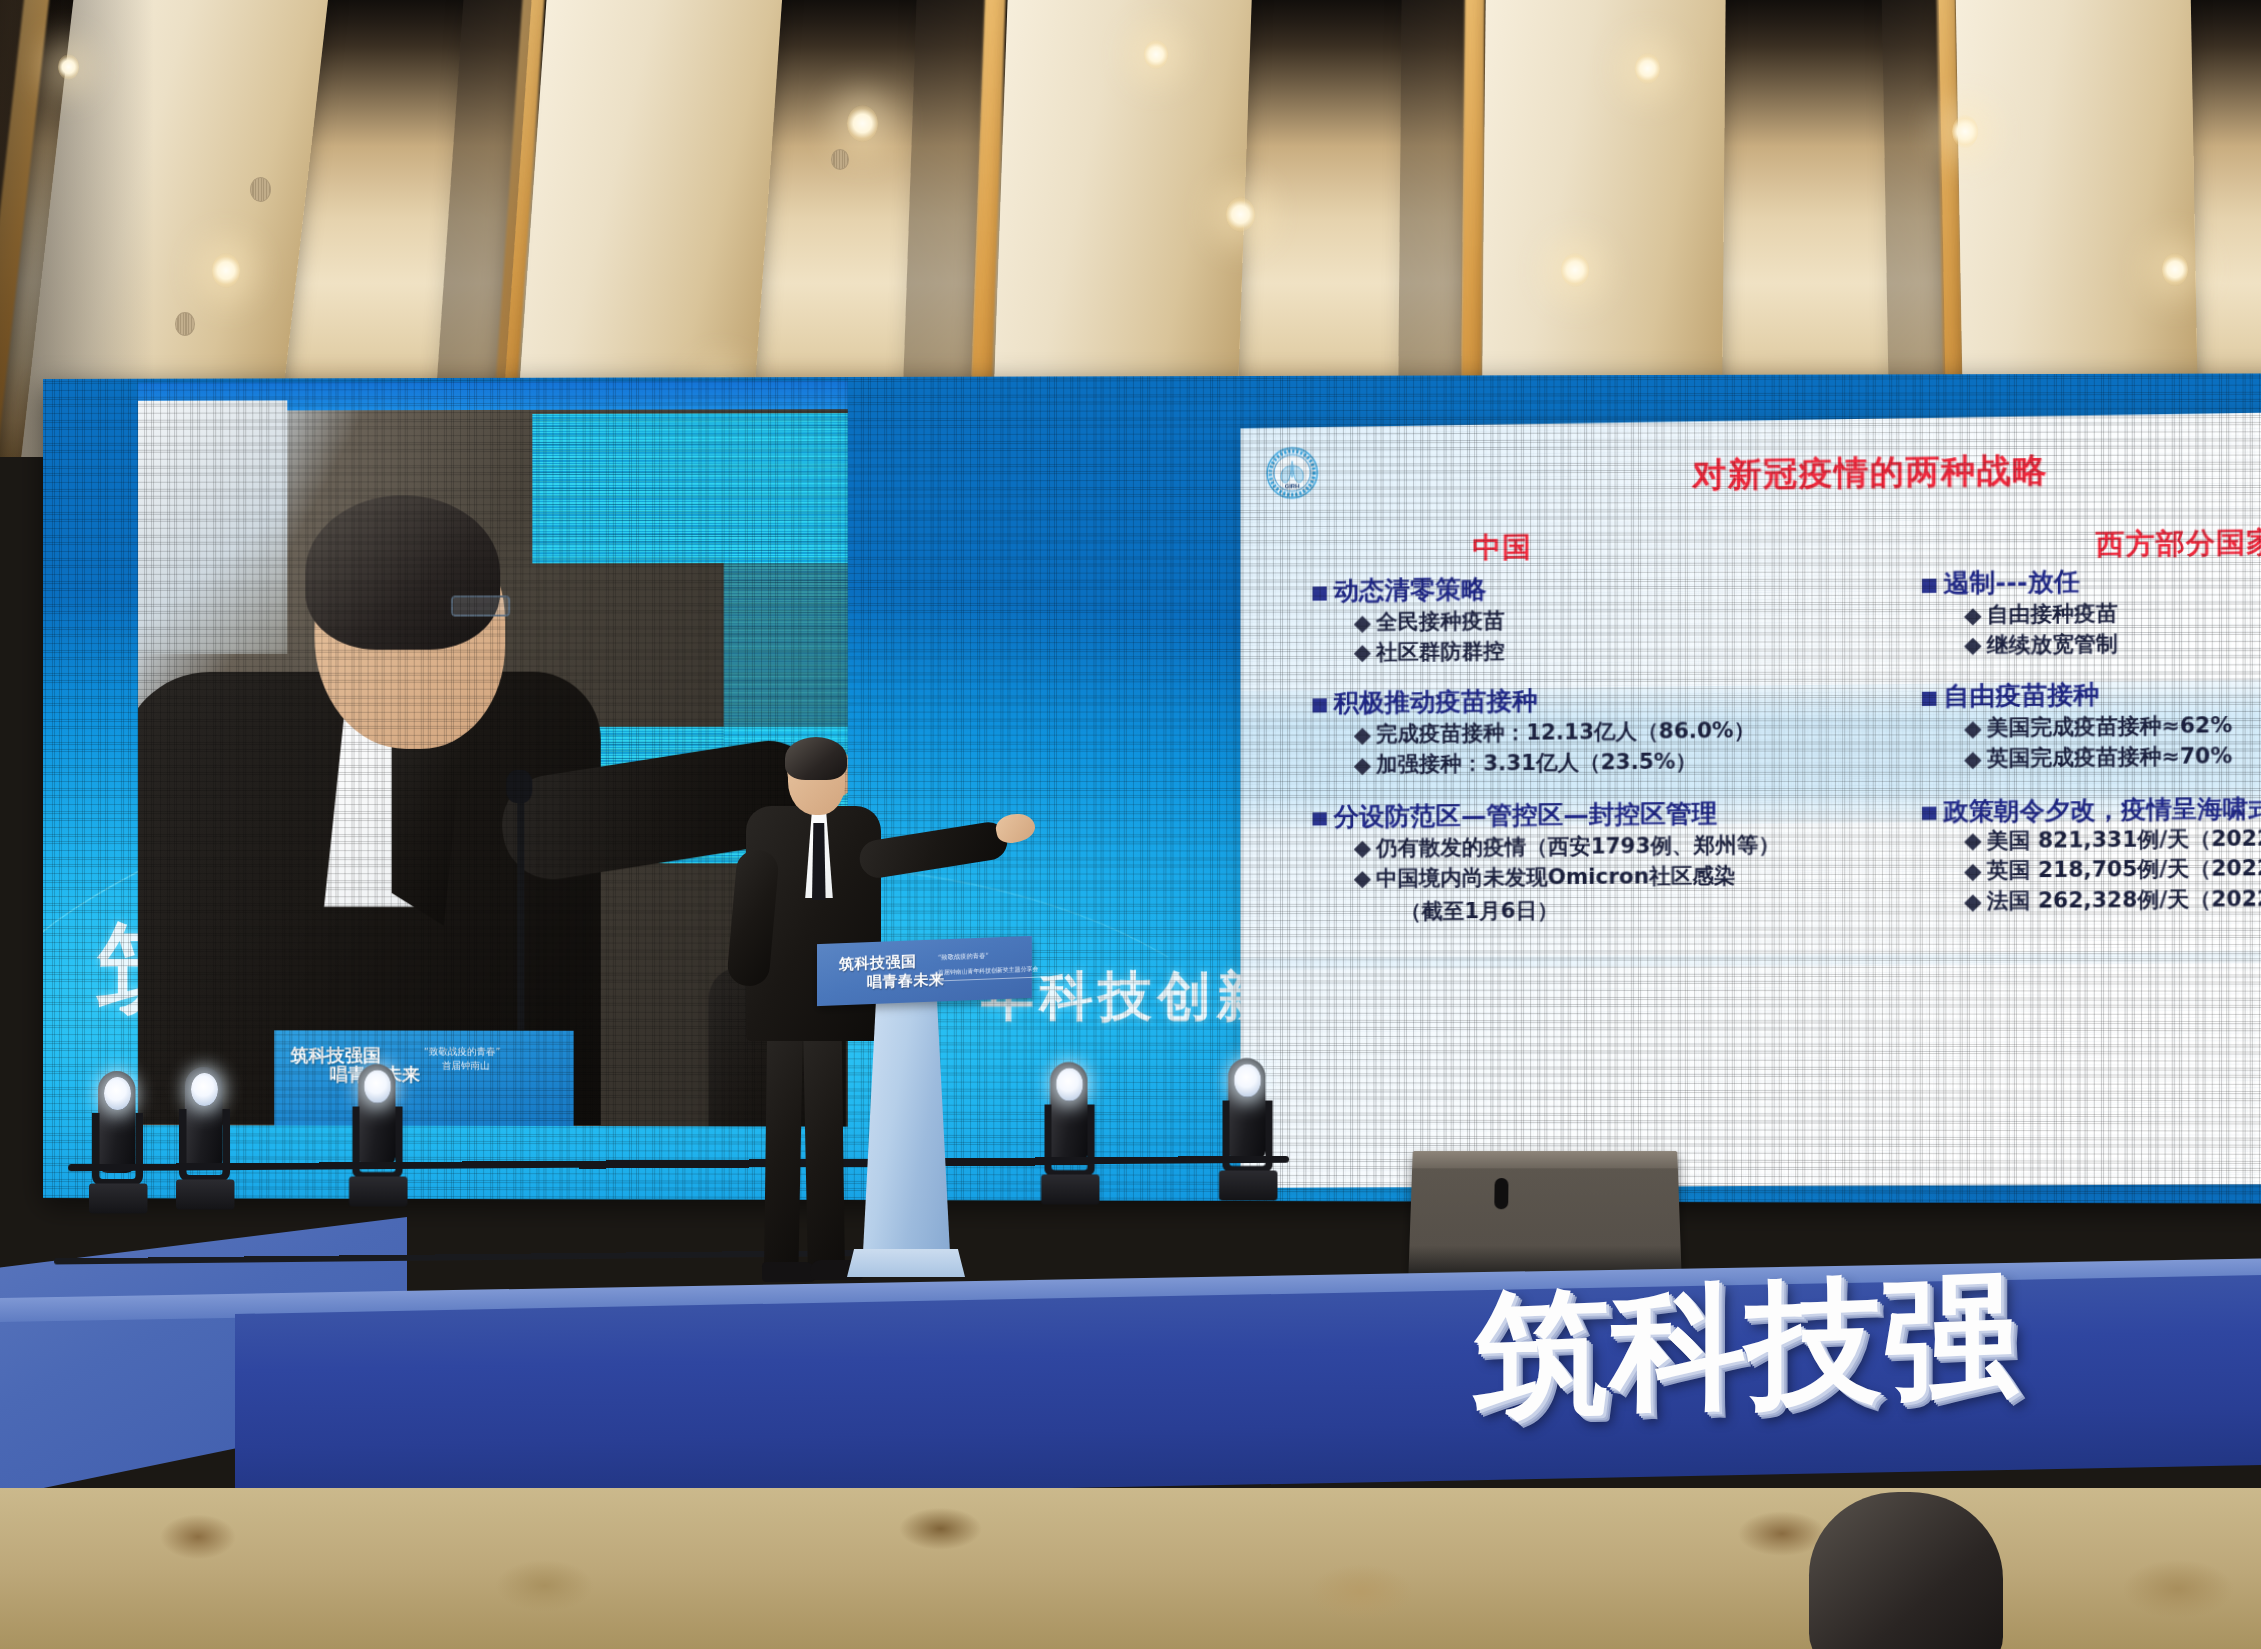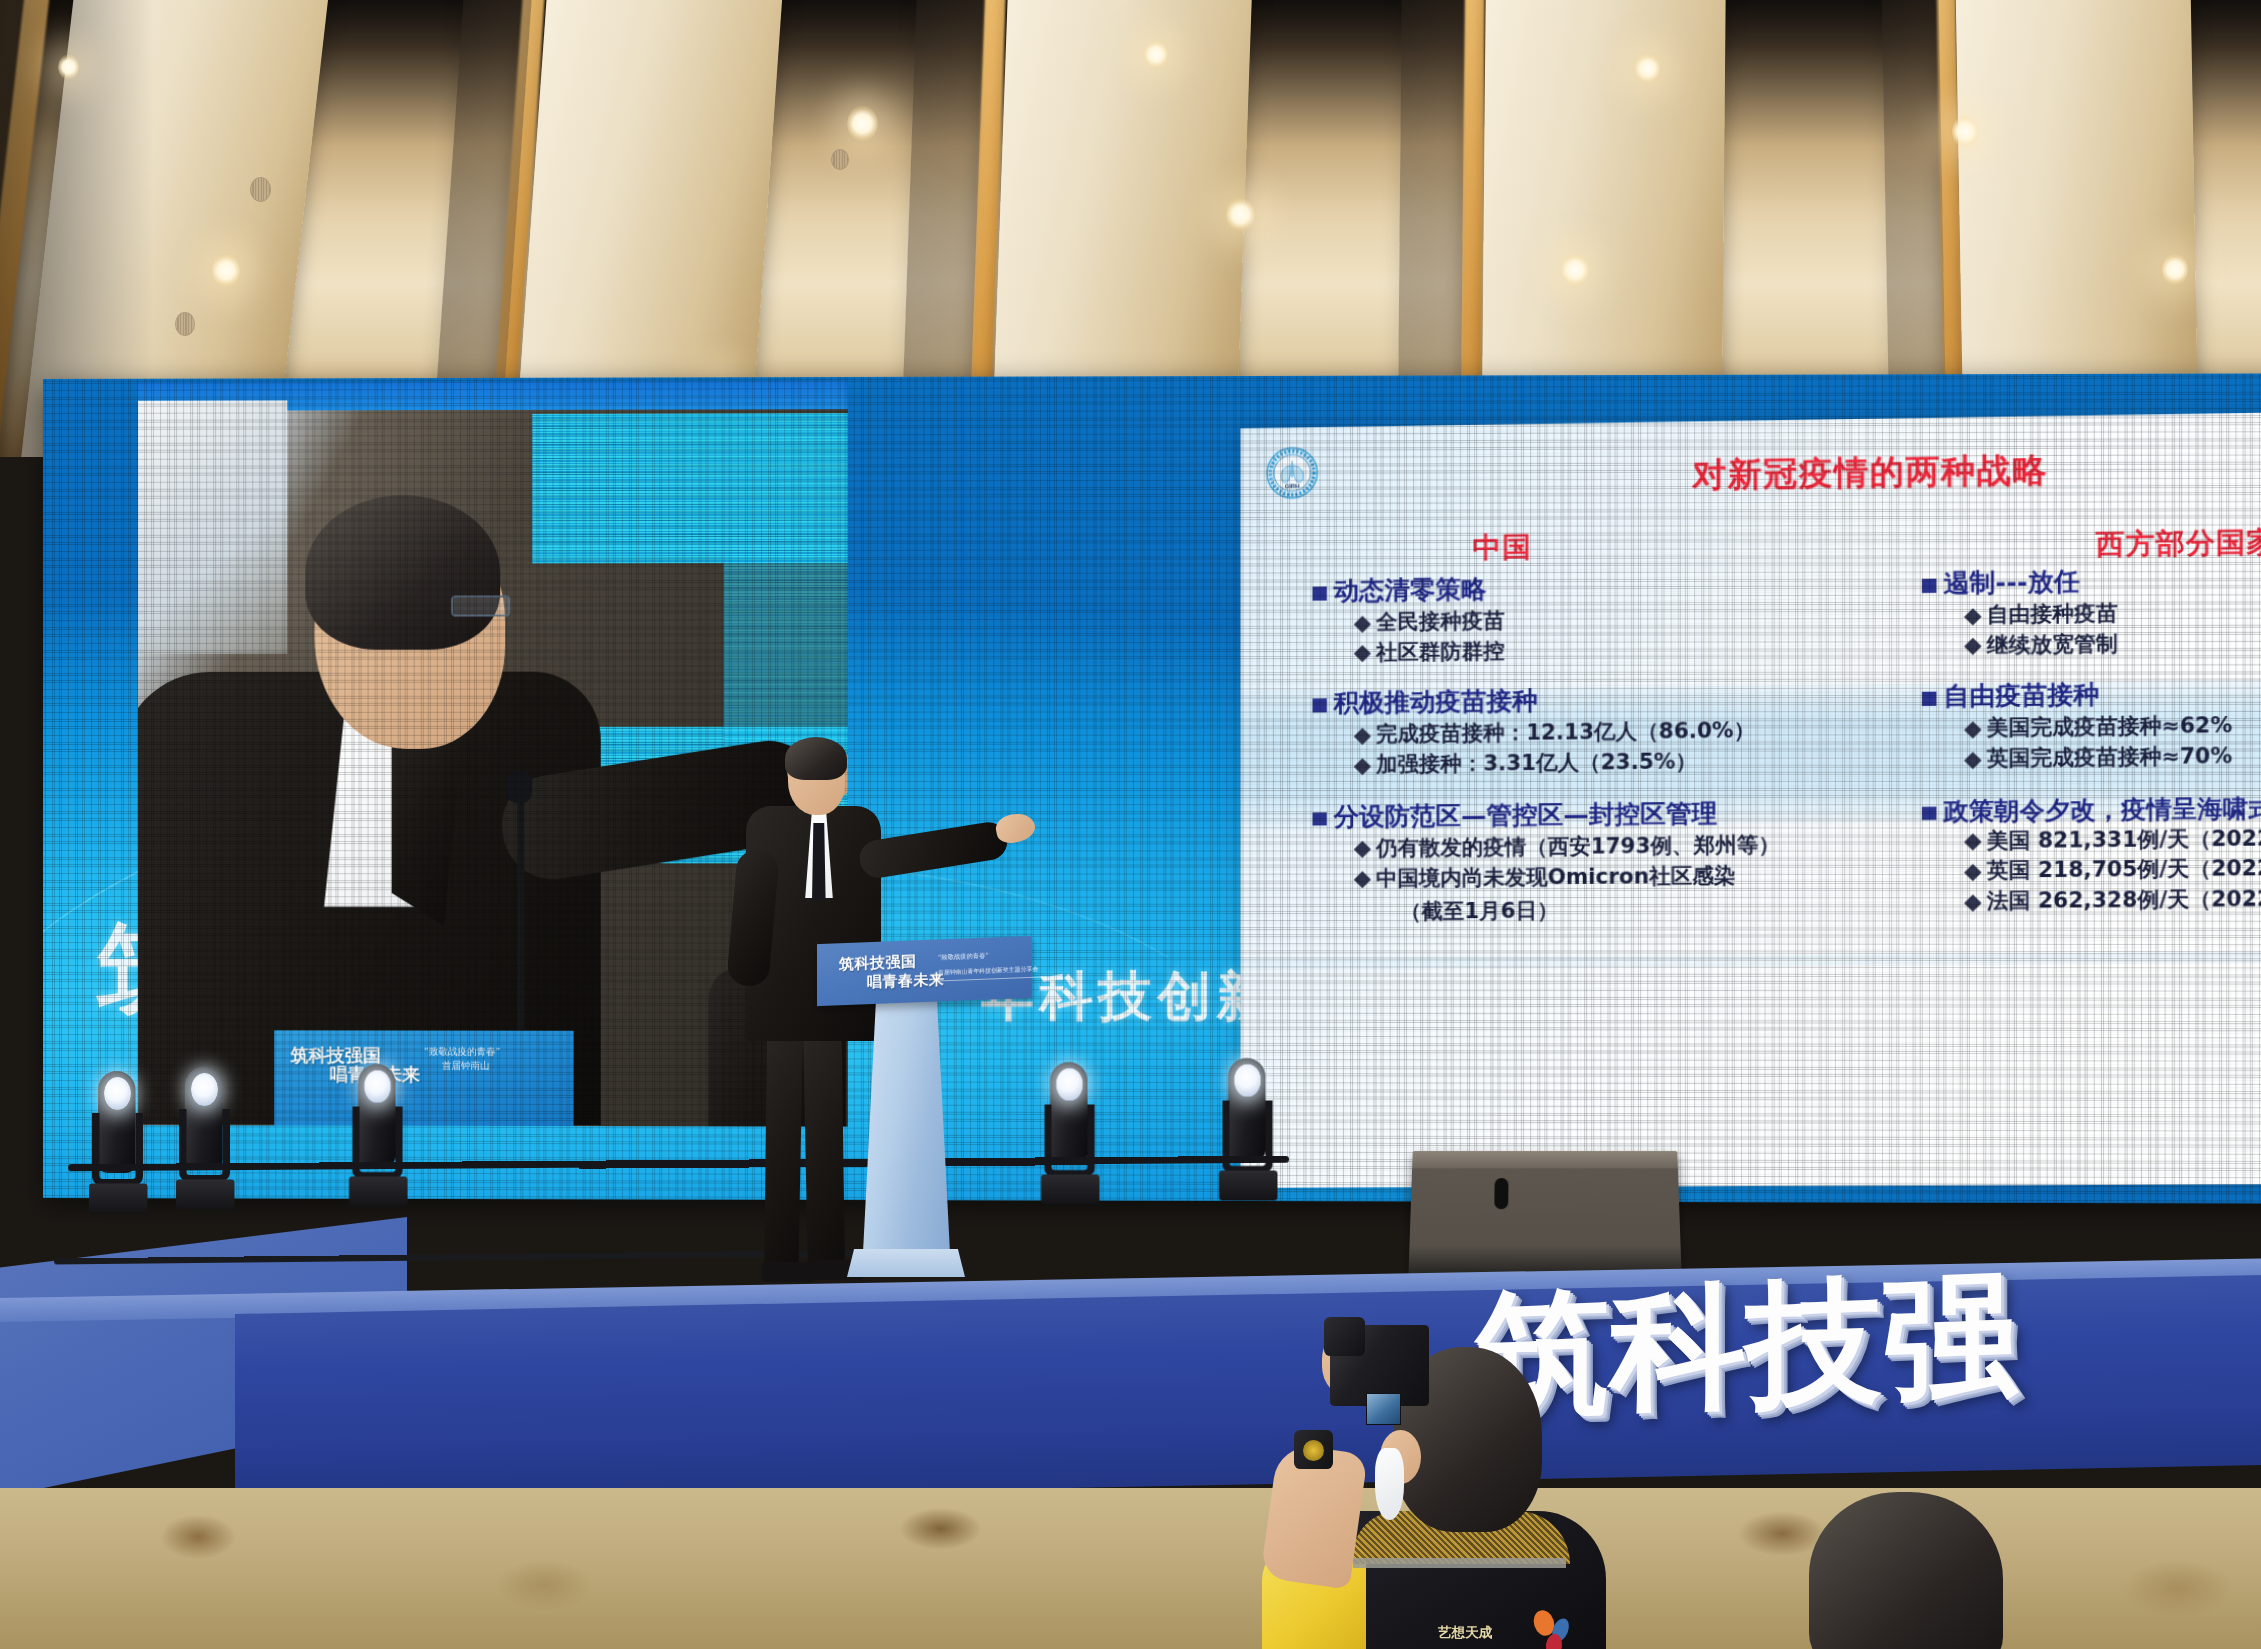--- a/index.html
+++ b/index.html
@@ -603,55 +603,19 @@
     </div>
   </div>
 
   <div class="stage-edge"></div>
   <div class="stage-skirt">
     <div class="bigchar" style="left:1239px;top:-8.1px;">筑科技强</div>
   </div>
 
   <div class="carpet"></div>
 
-  <div class="fg-person" style="left:1217px;top:1312px;width:452px;height:338px;">
-
-    <div style="position:absolute;left:72px;top:199px;width:317px;height:145px;
-                background:linear-gradient(150deg,#23232a 0%,#16161b 55%,#0d0d11 100%);
-                border-radius:54px 68px 0 0;"></div>
-
-    <div style="position:absolute;left:45px;top:232px;width:104px;height:107px;
-                background:linear-gradient(140deg,#f6e05a,#ecc92e 60%,#d8b21d 100%);
-                border-radius:36px 18px 0 0;"></div>
-
-    <div style="position:absolute;left:136px;top:199px;width:217px;height:53px;
-                background:repeating-linear-gradient(45deg,#c9a23a 0 2.3px,#6a5420 2.3px 4.5px);
-                border-radius:50px 59px 0 0;opacity:.92;"></div>
-    <div style="position:absolute;left:136px;top:246px;width:213px;height:10px;background:#9b9b95;opacity:.85;"></div>
-
-    <div class="hair" style="position:absolute;left:176px;top:35px;width:149px;height:185px;border-radius:46% 48% 38% 40%;"></div>
-    <div class="skin" style="position:absolute;left:163px;top:118px;width:41px;height:54px;border-radius:50%;"></div>
-    <div class="mask" style="left:158px;top:136px;width:29px;height:72px;"></div>
-
-    <div class="skin" style="position:absolute;left:52px;top:136px;width:90px;height:136px;border-radius:36px 22.6px 13.6px 27px;transform:rotate(8deg);"></div>
-    <div class="watch" style="left:77px;top:118px;width:39px;height:39px;border-radius:6.3px;"></div>
-    <div style="position:absolute;left:86px;top:128px;width:21px;height:21px;border-radius:50%;
-                background:radial-gradient(circle,#e7c13a,#8a6d14);"></div>
-    <div class="skin" style="position:absolute;left:105px;top:13.6px;width:68px;height:72px;border-radius:46% 50% 40% 44%;"></div>
-
-    <div class="camera-body" style="left:113px;top:12.7px;width:99px;height:81px;"></div>
-    <div style="position:absolute;left:107px;top:5.4px;width:41px;height:39px;border-radius:6.3px;
-                background:linear-gradient(130deg,#2c2c31,#111115);"></div>
-    <div style="position:absolute;left:149px;top:81px;width:35px;height:32px;
-                background:linear-gradient(140deg,#8fb6d6,#3e6f9e 55%,#1f4a74 100%);border:1.4px solid #121216;"></div>
-
-    <div class="vest-logo" style="left:221px;top:312px;">艺想天成</div>
-    <div style="position:absolute;left:317px;top:298px;width:20px;height:26px;border-radius:50%;background:#e8762c;transform:rotate(-18deg);"></div>
-    <div style="position:absolute;left:336px;top:306px;width:15.4px;height:24.4px;border-radius:50%;background:#3a6fb0;transform:rotate(22deg);"></div>
-    <div style="position:absolute;left:329px;top:322px;width:16.3px;height:22.6px;border-radius:50%;background:#c0283a;transform:rotate(6deg);"></div>
-  </div>
 
   <div class="fg-person" style="left:1782px;top:1492px;width:253px;height:157px;">
     <div class="hair" style="position:absolute;left:27px;top:0;width:194px;height:181px;border-radius:46% 48% 20% 22%;"></div>
   </div>
 
 </div>
 
 
 </body></html>

